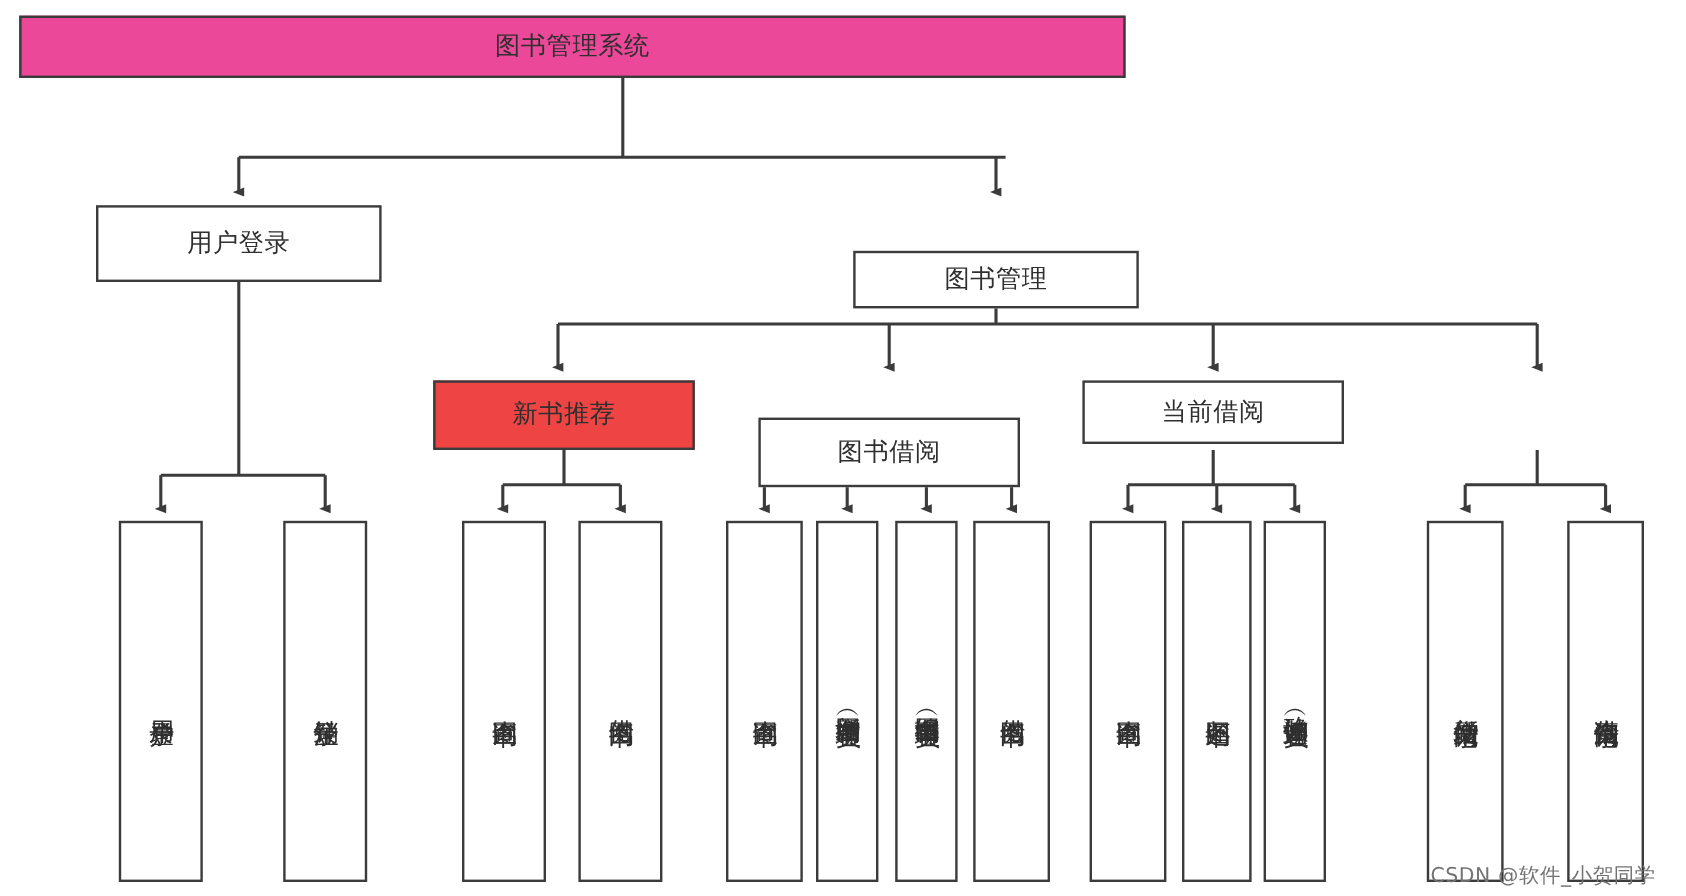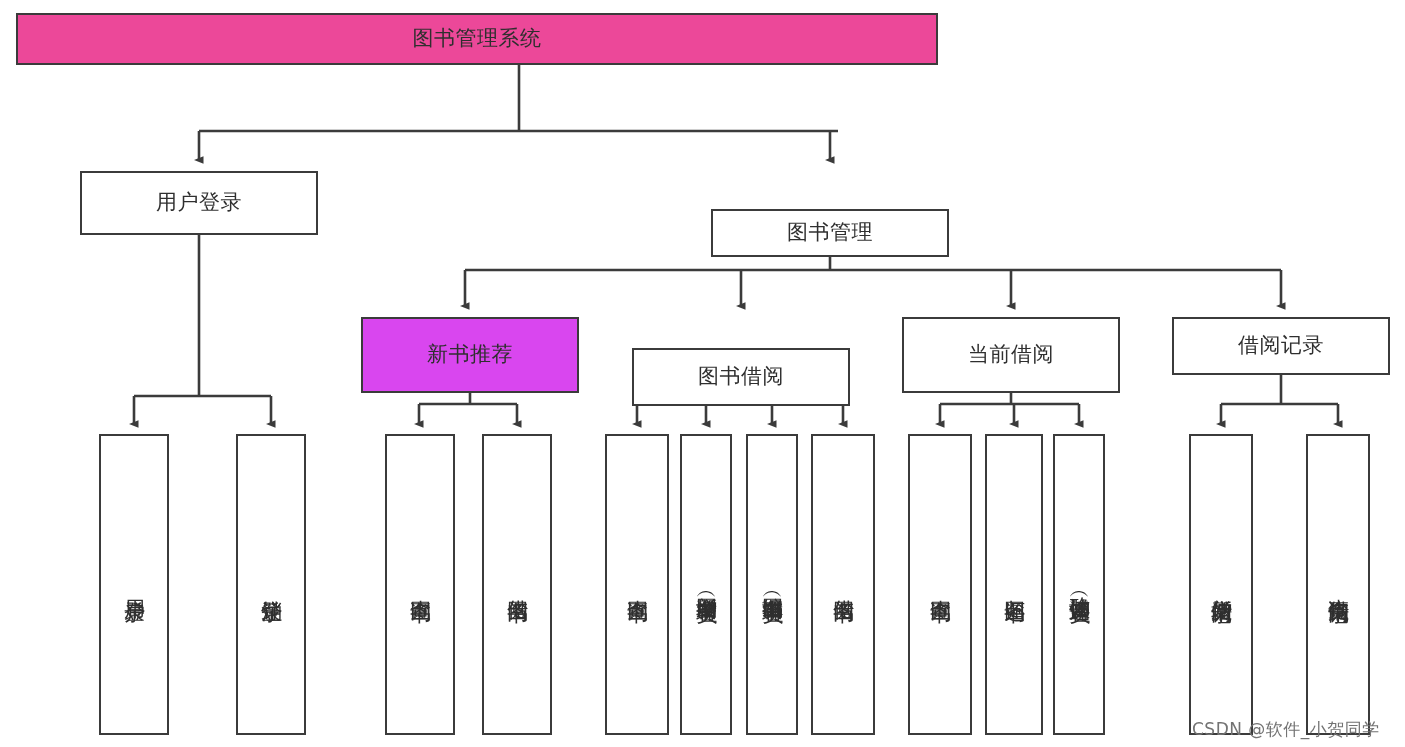--- a/index.html
+++ b/index.html
@@ -143,31 +143,28 @@
     <span class="node-label" style="color: rgb(47, 47, 47);">图书管理系统</span>
   </div>
 
   <div class="node level2" id="node-l2-0" style="left: 80px; top: 171px; width: 238px; height: 64px; border-color: rgb(59, 59, 59); background: rgb(255, 255, 255);">
     <span class="node-label" style="color: rgb(47, 47, 47);">用户登录</span>
   </div>
   <div class="node level2" id="node-l2-1" style="left: 711px; top: 171px; width: 238px; height: 48px; border-color: rgb(59, 59, 59); background: rgb(255, 255, 255); margin-top: 38px;">
     <span class="node-label" style="color: rgb(47, 47, 47);">图书管理</span>
   </div>
 
-  <div class="node level3" id="node-l3-0" style="left: 361px; top: 317px; width: 218px; height: 76px; border-color: rgb(59, 59, 59); background: #d946ef;">
+  <div class="node level3" id="node-l3-0" style="left: 361px; top: 317px; width: 218px; height: 58px; border-color: rgb(59, 59, 59); background: #ef4444;">
     <span class="node-label" style="color: rgb(47, 47, 47);">新书推荐</span>
   </div>
   <div class="node level3" id="node-l3-1" style="left: 632px; top: 317px; width: 218px; height: 58px; border-color: rgb(59, 59, 59); background: rgb(255, 255, 255); margin-top: 31px;">
     <span class="node-label" style="color: rgb(47, 47, 47);">图书借阅</span>
   </div>
-  <div class="node level3" id="node-l3-2" style="left: 902px; top: 317px; width: 218px; height: 76px; border-color: rgb(59, 59, 59); background: rgb(255, 255, 255);">
+  <div class="node level3" id="node-l3-2" style="left: 902px; top: 317px; width: 218px; height: 53px; border-color: rgb(59, 59, 59); background: rgb(255, 255, 255);">
     <span class="node-label" style="color: rgb(47, 47, 47);">当前借阅</span>
-  </div>
-  <div class="node level3" id="node-l3-3" style="left: 1172px; top: 317px; width: 218px; height: 58px; border-color: rgb(59, 59, 59); background: rgb(255, 255, 255);">
-    <span class="node-label" style="color: rgb(47, 47, 47);">借阅记录</span>
   </div>
 
   <div class="node leaf" id="node-leaf-0" style="left: 99px; top: 434px; width: 70px; height: 301px; border-color: rgb(59, 59, 59); background: rgb(255, 255, 255);">
     <span class="node-label" style="color: rgb(47, 47, 47);">用户登录</span>
   </div>
   <div class="node leaf" id="node-leaf-1" style="left: 236px; top: 434px; width: 70px; height: 301px; border-color: rgb(59, 59, 59); background: rgb(255, 255, 255);">
     <span class="node-label" style="color: rgb(47, 47, 47);">注销登录</span>
   </div>
   <div class="node leaf" id="node-leaf-2" style="left: 385px; top: 434px; width: 70px; height: 301px; border-color: rgb(59, 59, 59); background: rgb(255, 255, 255);">
     <span class="node-label" style="color: rgb(47, 47, 47);">查询图书</span>

